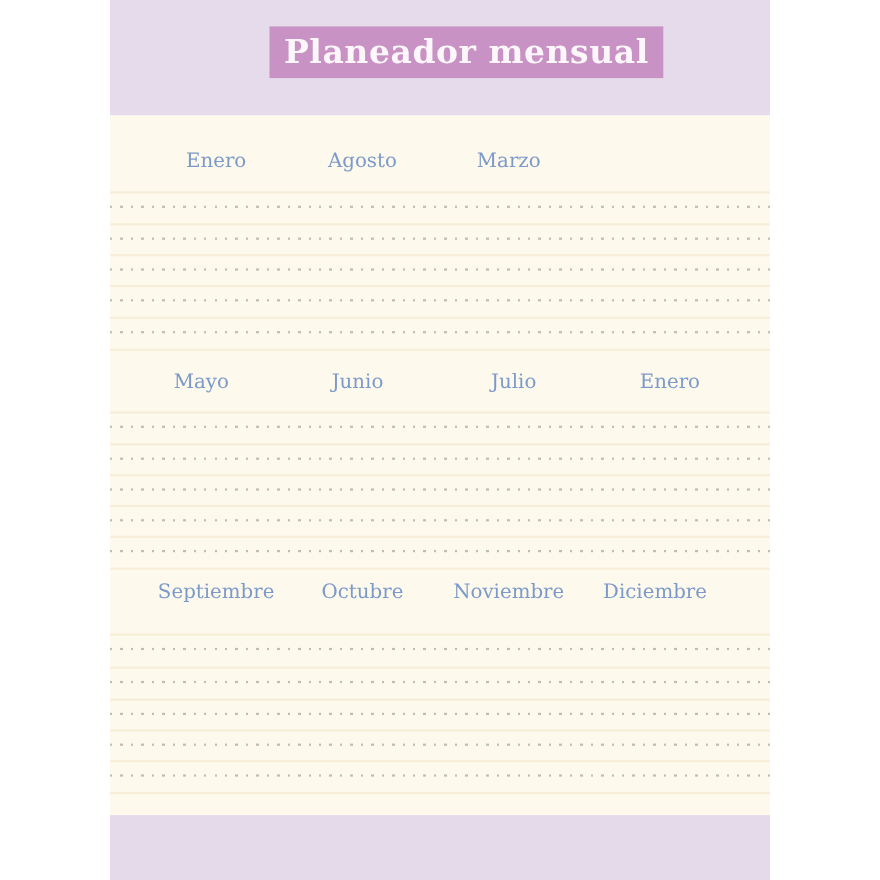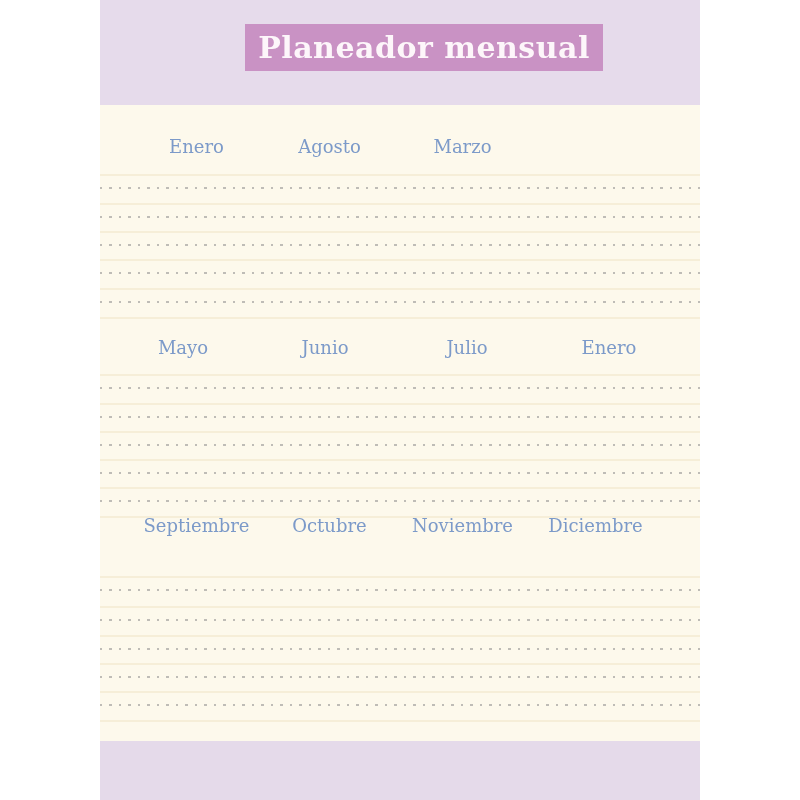--- a/index.html
+++ b/index.html
@@ -106,21 +106,21 @@
         <span class="month-label">Enero</span>
         <span class="month-label">Agosto</span>
         <span class="month-label">Marzo</span>
       </div>
       <div class="month-row" style="top: 331px; gap: 36px;">
         <span class="month-label">Mayo</span>
         <span class="month-label">Junio</span>
         <span class="month-label">Julio</span>
         <span class="month-label">Enero</span>
       </div>
-      <div class="month-row" style="top: 509px;">
+      <div class="month-row" style="top: 522px;">
         <span class="month-label">Septiembre</span>
         <span class="month-label">Octubre</span>
         <span class="month-label">Noviembre</span>
         <span class="month-label">Diciembre</span>
       </div>
       <div class="faint-line" style="top: 174px;"></div>
       <div class="dotted-line" style="top: 187px;"></div>
       <div class="faint-line" style="top: 203px;"></div>
       <div class="dotted-line" style="top: 216px;"></div>
       <div class="faint-line" style="top: 231px;"></div>

